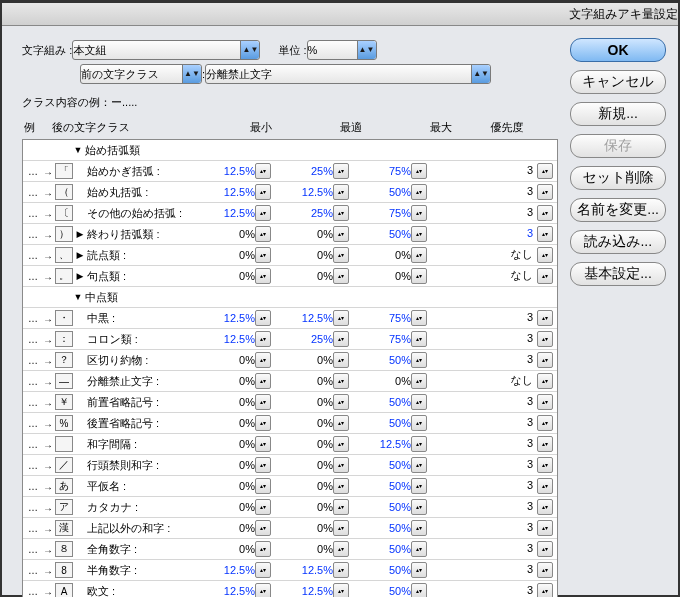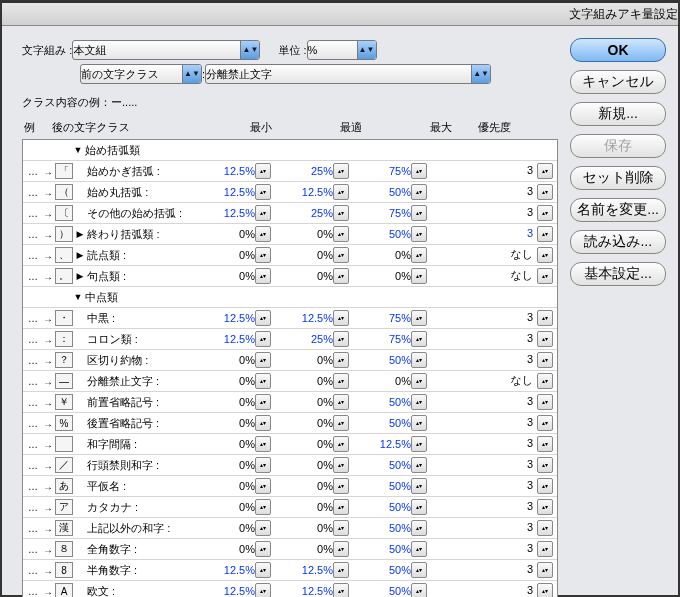--- a/index.html
+++ b/index.html
@@ -13,21 +13,21 @@
 .btn.disabled{color:#a0a0a0}
 .row{display:flex;align-items:center;height:24px;gap:0}
 .lbl{white-space:nowrap}
 .select{height:20px;border:1px solid #7a7a7a;border-radius:3px;background:linear-gradient(#fdfdfd,#e6e6e6);display:flex;align-items:center;padding:0 4px 0 0;box-sizing:border-box;position:relative;cursor:pointer}
 .select .cap{width:18px;height:100%;position:absolute;right:0;top:0;border-left:1px solid #7a7a7a;background:linear-gradient(#a9d0ff,#5a9ce0);border-radius:0 3px 3px 0;display:flex;align-items:center;justify-content:center;color:#1a1a1a;font-size:8px;line-height:1}
 .select .cap span{display:block}
 .headers{display:flex;font-size:11px;padding:0 4px 4px 2px;margin-top:6px}
 .headers .c0{width:28px}
 .headers .c1{width:156px}
 .headers .c2,.headers .c3,.headers .c4{width:90px;text-align:right;padding-right:26px;box-sizing:border-box}
-.headers .c5{flex:1;text-align:left;padding-right:18px;box-sizing:border-box}
+.headers .c5{flex:1;text-align:center;padding-right:18px;box-sizing:border-box}
 .panel{border:1px solid #8a8a8a;background:#fff;flex:1;overflow-y:auto;overflow-x:hidden}
 .tr{display:flex;align-items:center;height:20px;border-top:1px solid #d6d6d6;padding-left:2px}
 .tr:first-child{border-top:none}
 .ico{width:16px;text-align:center;font-size:10px;display:flex;align-items:center;justify-content:center}
 .arrow{width:14px;text-align:center;font-size:10px}
 .glyphbox{width:16px;height:14px;border:1px solid #888;display:flex;align-items:center;justify-content:center;font-size:10px;background:#f5f5f5}
 .tri{width:14px;text-align:center;font-size:9px}
 .name{width:108px;white-space:nowrap;overflow:hidden}
 .valcell{width:60px;text-align:right;padding-right:0;box-sizing:border-box}
 .valbtn{width:18px}

